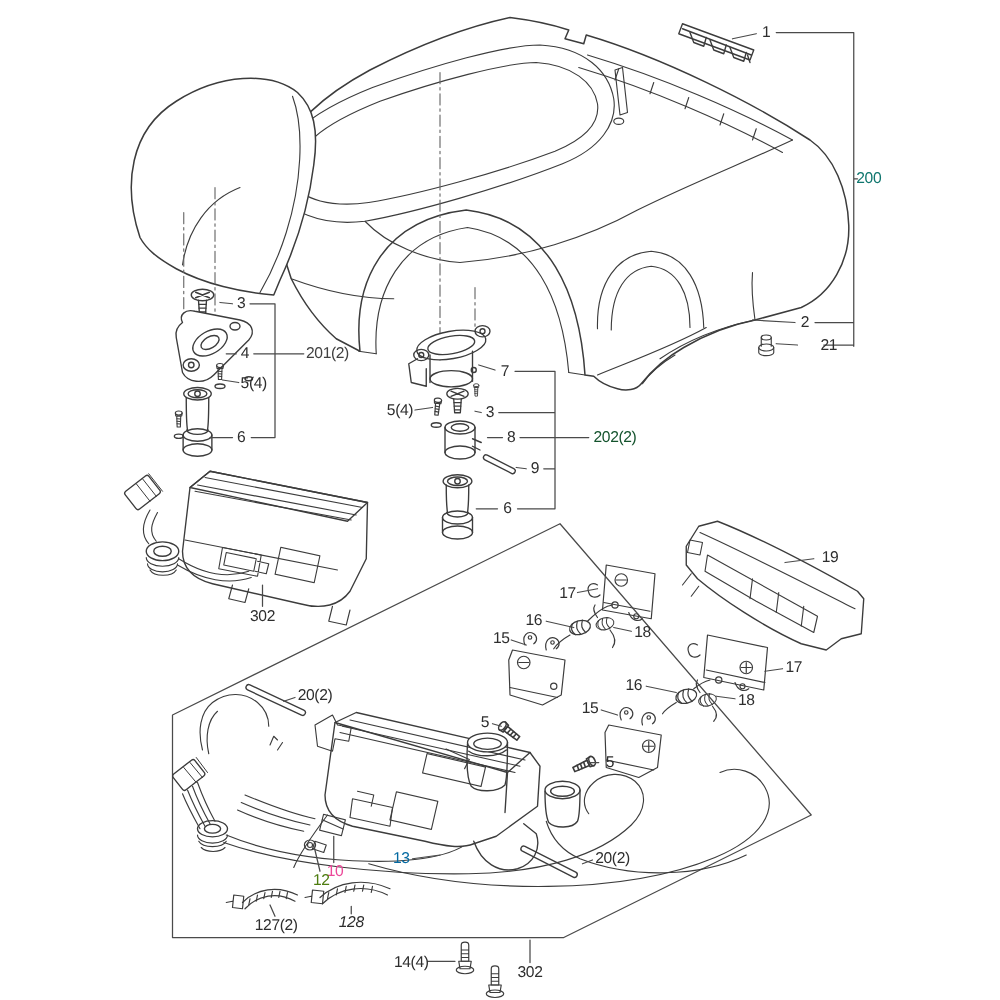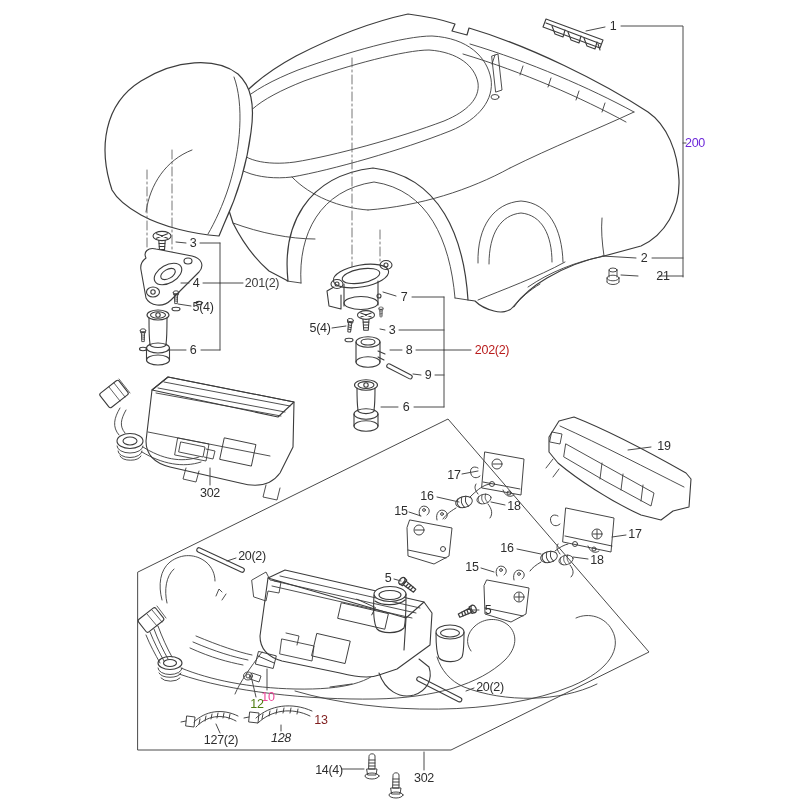--- a/index.html
+++ b/index.html
@@ -351,49 +351,49 @@
     <path d="M462,474 L478,471 M437,497 L459,502 M409,512 L421,516 M491,502 L505,505"></path>
     <path d="M612,537 L626,535 M517,549 L541,554 M481,568 L494,572 M573,557 L588,559"></path>
     <path d="M227,561 L236,558 M394,579 L401,581 M471,610 L479,610"></path>
     <path d="M330,687 L352,684 M267,669 V690 M251,676 L256,697 M466,691 L474,688"></path>
     <path d="M216,724 L220,733 M281,725 V731 M342,769 L364,769 M424,752 V770"></path>
   </g>
 </svg>
 
 <div id="callout-layer">
       <div class="co" style="left: 613px; top: 26px; color: rgb(46, 46, 46);">1</div>
-      <div class="co" style="left: 695px; top: 143px; color: #6d28d9;">200</div>
+      <div class="co" style="left: 695px; top: 143px; color: #0f766e;">200</div>
       <div class="co" style="left: 644px; top: 258px; color: rgb(46, 46, 46);">2</div>
       <div class="co" style="left: 647px; top: 276px; color: rgb(46, 46, 46); margin-left: 16px;">21</div>
       <div class="co" style="left: 193px; top: 243px; color: rgb(46, 46, 46);">3</div>
       <div class="co" style="left: 196px; top: 283px; color: rgb(46, 46, 46);">4</div>
       <div class="co" style="left: 262px; top: 283px; color: #404040;">201(2)</div>
       <div class="co" style="left: 203px; top: 307px; color: rgb(46, 46, 46);">5(4)</div>
       <div class="co" style="left: 193px; top: 350px; color: rgb(46, 46, 46);">6</div>
       <div class="co" style="left: 404px; top: 297px; color: rgb(46, 46, 46);">7</div>
       <div class="co" style="left: 320px; top: 328px; color: rgb(46, 46, 46);">5(4)</div>
       <div class="co" style="left: 392px; top: 330px; color: rgb(46, 46, 46);">3</div>
       <div class="co" style="left: 409px; top: 350px; color: rgb(46, 46, 46);">8</div>
-      <div class="co" style="left: 492px; top: 350px; color: #b91c1c;">202(2)</div>
+      <div class="co" style="left: 492px; top: 350px; color: #14532d;">202(2)</div>
       <div class="co" style="left: 428px; top: 375px; color: rgb(46, 46, 46);">9</div>
       <div class="co" style="left: 406px; top: 407px; color: rgb(46, 46, 46);">6</div>
       <div class="co" style="left: 210px; top: 493px; color: rgb(46, 46, 46);">302</div>
       <div class="co" style="left: 664px; top: 446px; color: rgb(46, 46, 46);">19</div>
       <div class="co" style="left: 454px; top: 475px; color: rgb(46, 46, 46);">17</div>
       <div class="co" style="left: 427px; top: 496px; color: rgb(46, 46, 46);">16</div>
       <div class="co" style="left: 401px; top: 511px; color: rgb(46, 46, 46);">15</div>
       <div class="co" style="left: 514px; top: 506px; color: rgb(46, 46, 46);">18</div>
       <div class="co" style="left: 635px; top: 534px; color: rgb(46, 46, 46);">17</div>
       <div class="co" style="left: 507px; top: 548px; color: rgb(46, 46, 46);">16</div>
       <div class="co" style="left: 472px; top: 567px; color: rgb(46, 46, 46);">15</div>
       <div class="co" style="left: 597px; top: 560px; color: rgb(46, 46, 46);">18</div>
       <div class="co" style="left: 252px; top: 556px; color: rgb(46, 46, 46);">20(2)</div>
       <div class="co" style="left: 388px; top: 578px; color: rgb(46, 46, 46);">5</div>
       <div class="co" style="left: 488px; top: 610px; color: rgb(46, 46, 46);">5</div>
-      <div class="co" style="left: 321px; top: 720px; color: #7f1d1d;">13</div>
+      <div class="co" style="left: 321px; top: 687px; color: #0369a1;">13</div>
       <div class="co" style="left: 268px; top: 697px; color: #ec4899;">10</div>
       <div class="co" style="left: 257px; top: 704px; color: #4d7c0f;">12</div>
       <div class="co" style="left: 490px; top: 687px; color: rgb(46, 46, 46);">20(2)</div>
       <div class="co" style="left: 221px; top: 740px; color: rgb(46, 46, 46); text-align: center;">127(2)</div>
       <div class="co" style="left: 281px; top: 738px; color: rgb(46, 46, 46); font-style: italic;">128</div>
       <div class="co" style="left: 329px; top: 770px; color: rgb(46, 46, 46); text-align: right;">14(4)</div>
       <div class="co" style="left: 424px; top: 778px; color: rgb(46, 46, 46);">302</div>
     </div>
 </div>
 

